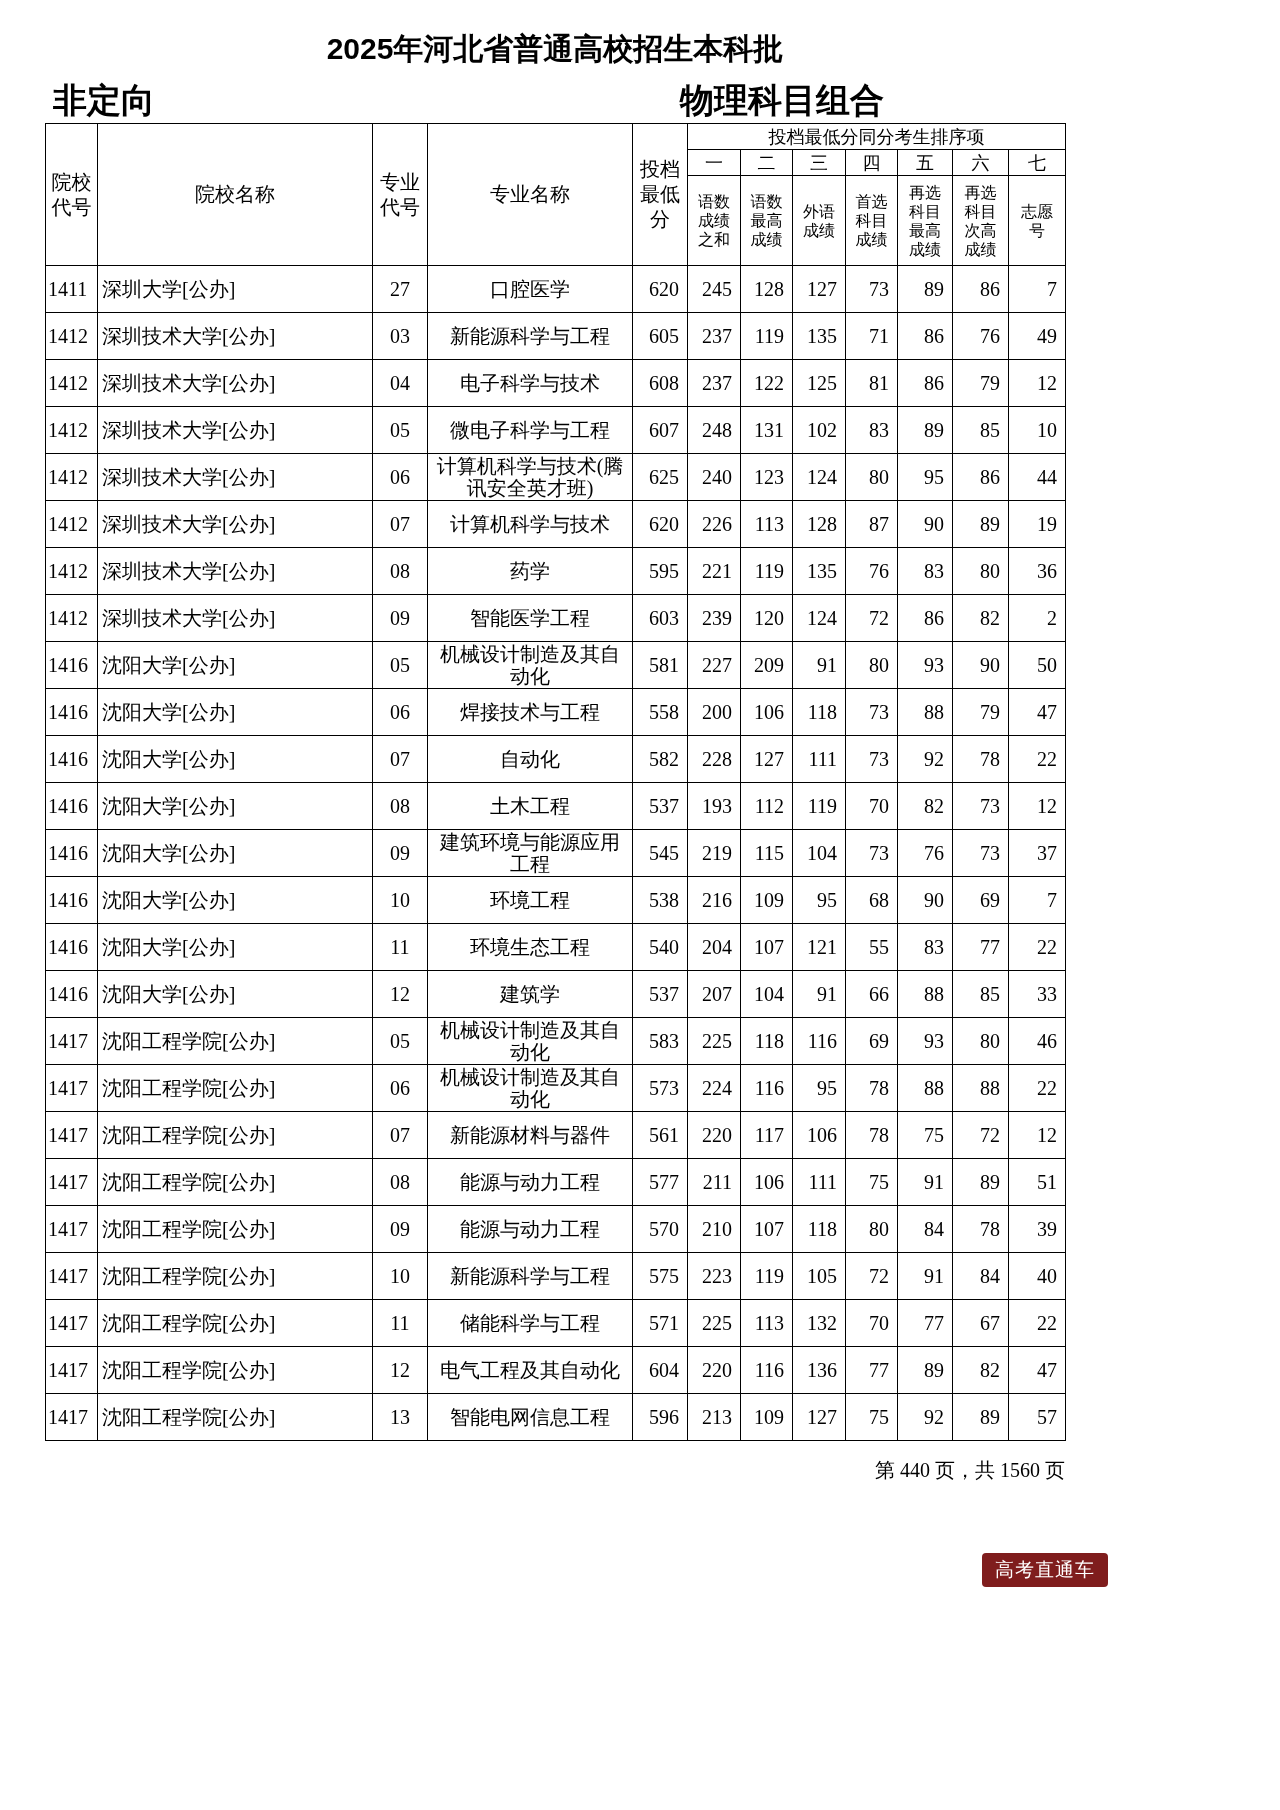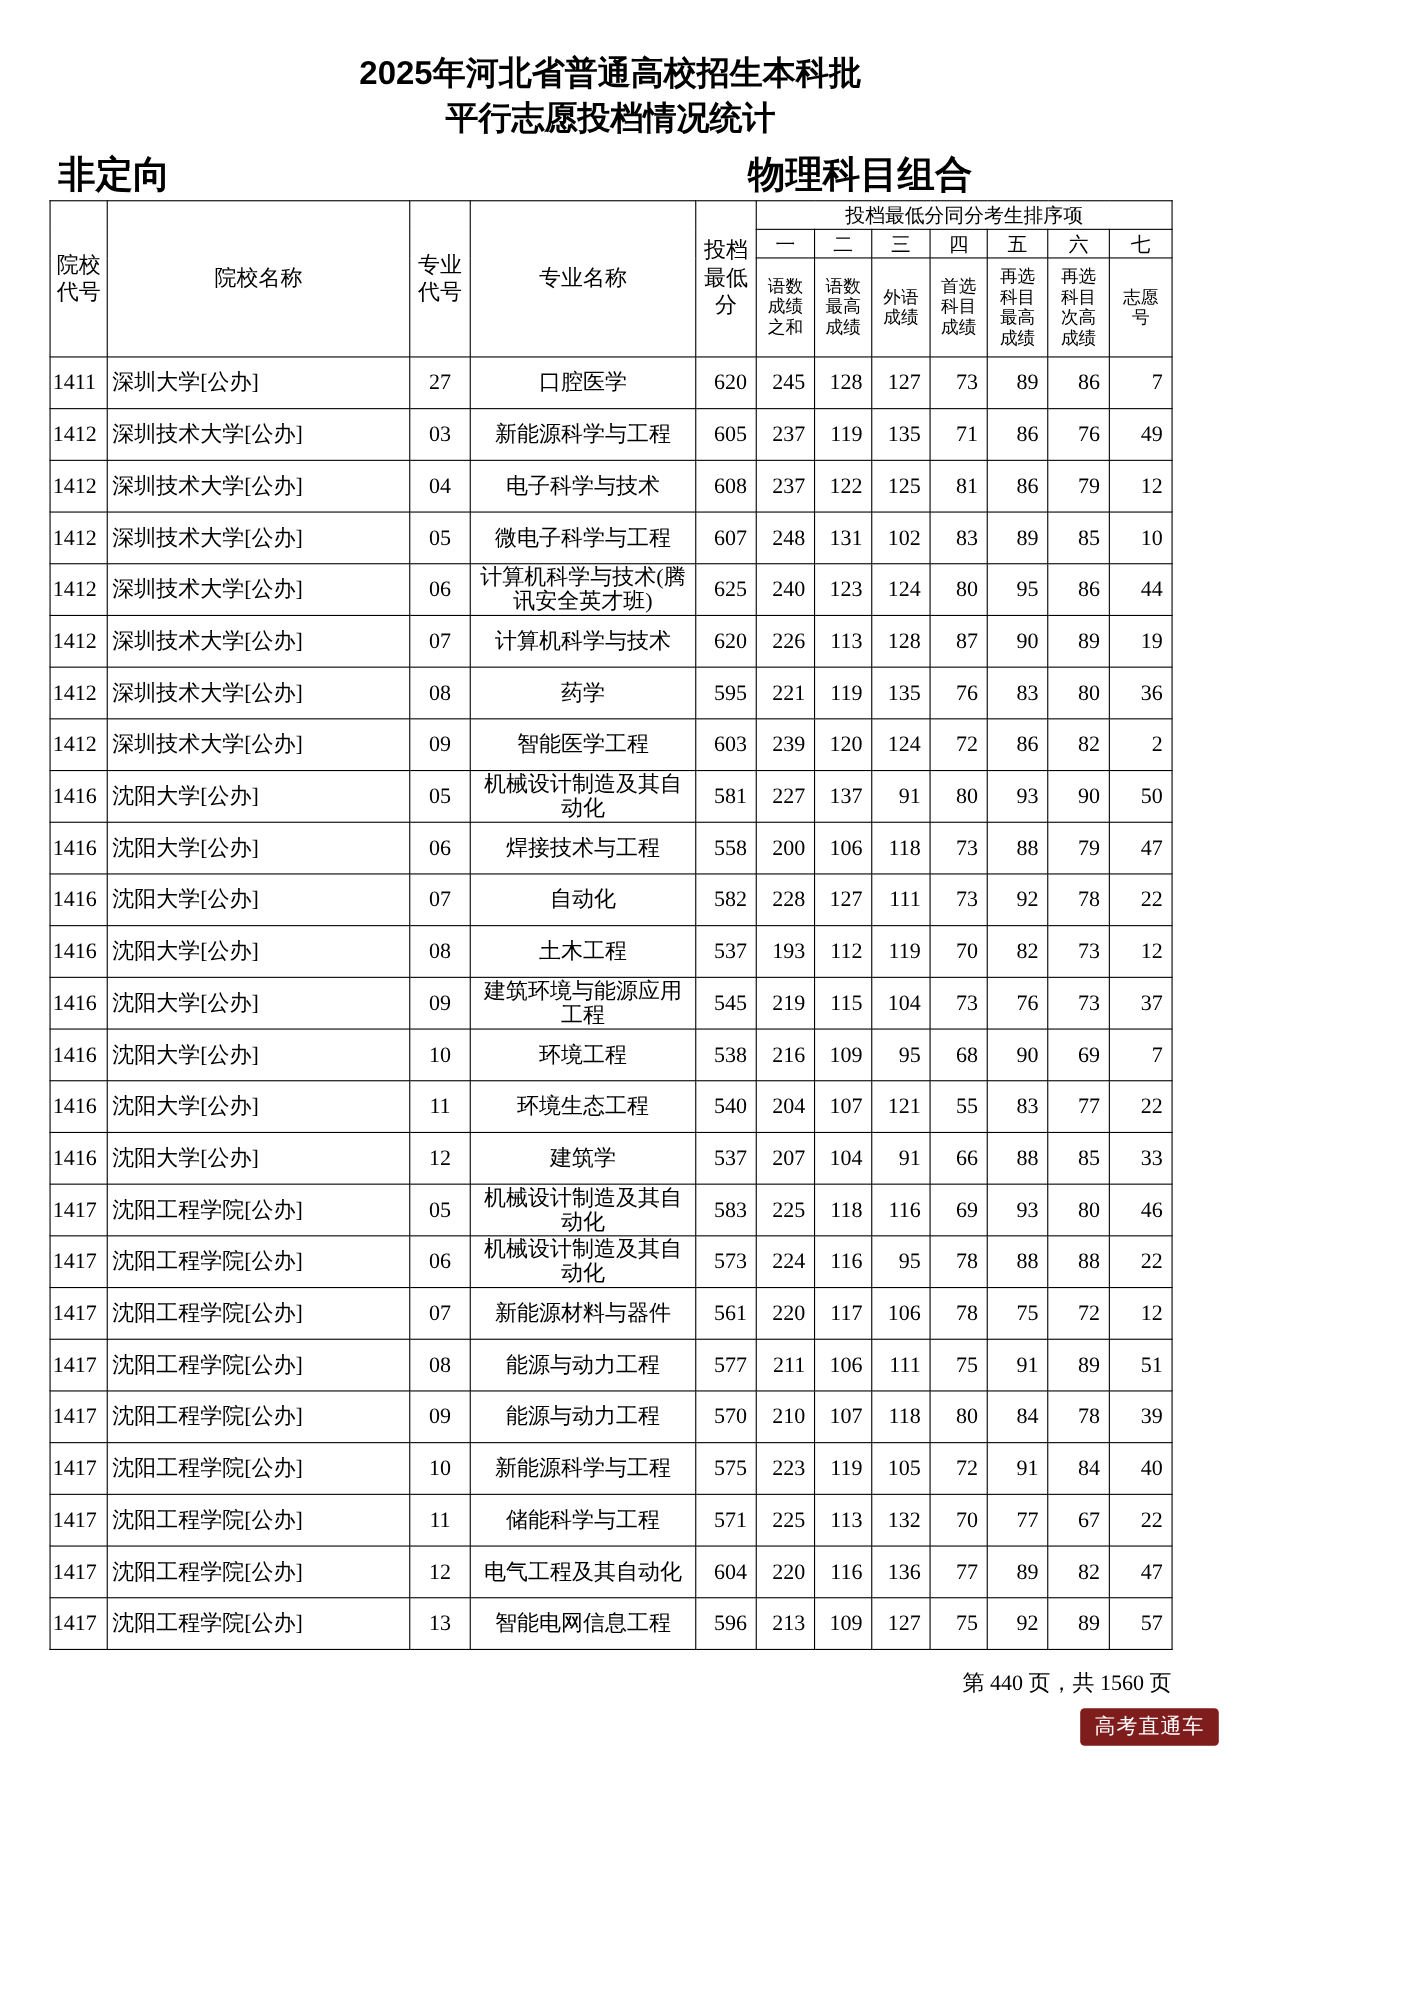--- a/index.html
+++ b/index.html
@@ -4,21 +4,21 @@
 <style>
   * { box-sizing: border-box; margin: 0; padding: 0; }
   html, body { background: #ffffff; }
   body {
     width: 1280px; height: 1810px; position: relative; overflow: hidden;
     font-family: "Liberation Serif", "DejaVu Serif", serif;
     color: #000000;
   }
   .content { width: 1020px; margin-left: 45px; position: relative; }
   .title {
-    margin-top: 46px; text-align: center;
+    margin-top: 28px; text-align: center;
     font-family: "Liberation Sans", "DejaVu Sans", sans-serif;
     font-weight: 700; font-size: 30px; line-height: 41px;
   }
   .labels-row { position: relative; height: 38px; margin-top: 12px; }
   .label-left, .label-right {
     font-family: "Liberation Sans", "DejaVu Sans", sans-serif;
     font-weight: 700; font-size: 34px; line-height: 38px;
   }
   .label-left { position: absolute; left: 8px; top: 0; }
   .label-right { position: absolute; left: 635px; top: 0; }
@@ -48,21 +48,20 @@
     border-radius: 4px; letter-spacing: 1px;
   }
 </style>
 </head>
 <body>
 
 <div class="content">
 
   <div class="title">
     <div>2025年河北省普通高校招生本科批</div>
-    <div>平行志愿投档情况统计</div>
   </div>
 
   <div class="labels-row">
     <span class="label-left">非定向</span>
     <span class="label-right">物理科目组合</span>
   </div>
 
   <table>
     <colgroup>
       <col style="width:52px">
@@ -237,21 +236,21 @@
           <td class="cell-num">82</td>
           <td class="cell-num">2</td>
         </tr>
         <tr>
           <td class="cell-code">1416</td>
           <td class="cell-school">沈阳大学[公办]</td>
           <td class="cell-major-code">05</td>
           <td class="cell-major">机械设计制造及其自动化</td>
           <td class="cell-num">581</td>
           <td class="cell-num">227</td>
-          <td class="cell-num">137</td>
+          <td class="cell-num">209</td>
           <td class="cell-num">91</td>
           <td class="cell-num">80</td>
           <td class="cell-num">93</td>
           <td class="cell-num">90</td>
           <td class="cell-num">50</td>
         </tr>
         <tr>
           <td class="cell-code">1416</td>
           <td class="cell-school">沈阳大学[公办]</td>
           <td class="cell-major-code">06</td>

